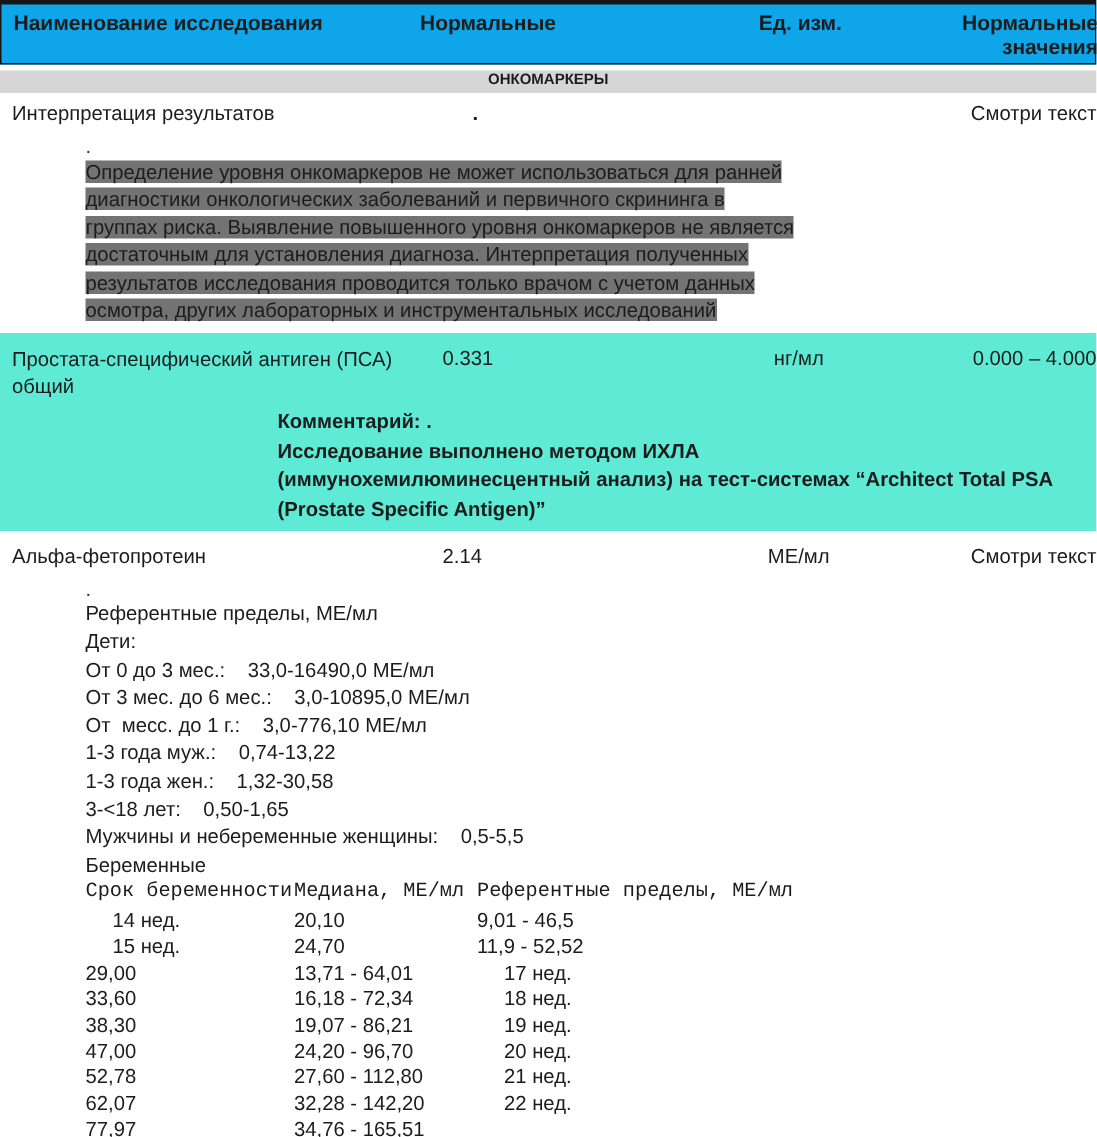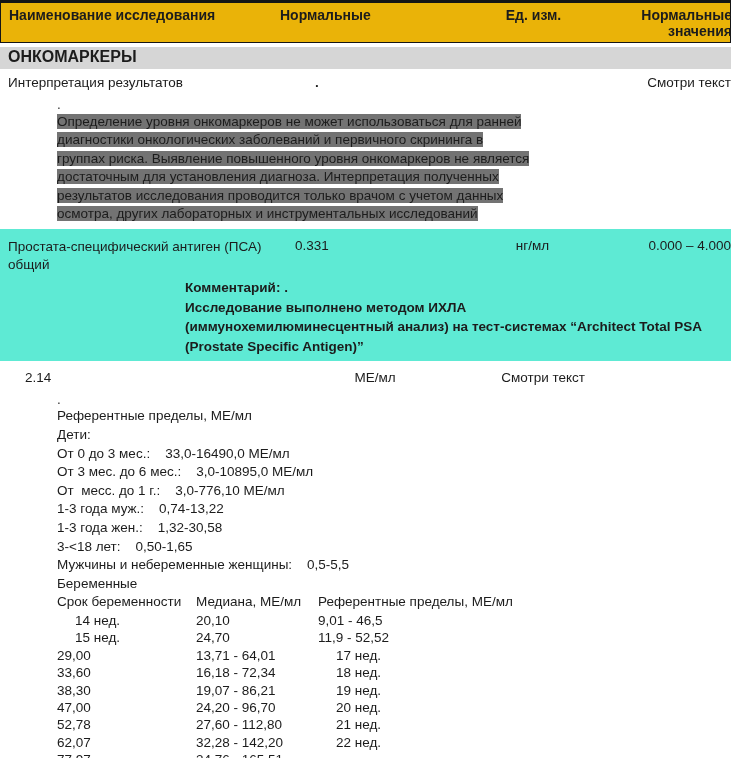--- a/index.html
+++ b/index.html
@@ -9,38 +9,39 @@
     font-family:"Liberation Sans", sans-serif;
     font-size:13.5px; color:#1c1c1c;
   }
   .grid-row {
     display:grid;
     grid-template-columns:270px 210px 105px 146px;
     align-items:start;
   }
   
   .lab-header {
-    background:#eab308;
+    background:#0ea5e9;
     border:1px solid #151515;
     border-top:3px solid #151515;
     min-height:42px;
     padding:4px 0 3px;
     font-weight:bold; font-size:14px; line-height:16px;
   }
   .cell-name   { padding-left:8px; }
   .cell-result { padding-left:25px; }
   .cell-units  { text-align:center; }
   .cell-normal { text-align:right; }
   .lab-header .cell-result { padding-left:9px; }
   
   .section-band {
     margin-top:4px;
     background:#d6d6d6;
-    font-weight:bold; font-size:16px;
+    font-weight:bold; font-size:10px;
     padding:1px 8px 3px;
+    text-align:center;
   }
   
   .interp-row { margin-top:6px; }
   .interp-row .cell-result { padding-left:45px; font-weight:bold; }
   .dot-line { margin-left:57px; height:12px; line-height:12px; color:#333; }
   .paragraph-dot { margin-top:9px; }
   .interp-paragraph {
     margin:2px 0 0 57px;
     width:474px; line-height:18.4px;
   }
@@ -57,21 +58,21 @@
     width:537px;
     font-weight:bold;
     line-height:19.5px;
   }
   
   .afp-row { margin-top:9px; }
   .ref-dot { margin-top:9px; height:11px; }
   .ref-block { margin:2px 0 0 57px; }
   .ref-line { line-height:18.6px; white-space:pre-wrap; }
   .preg-table { display:grid; grid-template-columns:139px 122px auto; }
-  .preg-header { line-height:18.6px; }
+  .preg-header { line-height:18.6px;font-family:Liberation Mono, monospace; }
   .preg-cell { line-height:17.4px; white-space:pre-wrap; }
   .preg-week { padding-left:18px; }
 </style>
 </head>
 <body>
 
 <div class="grid-row lab-header">
   <div class="cell-name">Наименование исследования</div>
   <div class="cell-result">Нормальные</div>
   <div class="cell-units">Ед. изм.</div>
@@ -98,20 +99,21 @@
     <div class="cell-normal">0.000 – 4.000</div>
   </div>
   <div class="psa-comment">
     <div>Комментарий: .</div>
     <div>Исследование выполнено методом ИХЛА</div>
     <div>(иммунохемилюминесцентный анализ) на тест-системах “Architect Total PSA (Prostate Specific Antigen)”</div>
   </div>
 </div>
 
 <div class="grid-row afp-row">
+  <div class="cell-name">Альфа-фетопротеин</div>
   <div class="cell-result">2.14</div>
   <div class="cell-units">МЕ/мл</div>
   <div class="cell-normal">Смотри текст</div>
 </div>
 
 <div class="dot-line ref-dot">.</div>
 <div class="ref-block">
   <div class="ref-line">Референтные пределы, МЕ/мл</div>
   <div class="ref-line">Дети:</div>
   <div class="ref-line">От 0 до 3 мес.:    33,0-16490,0 МЕ/мл</div>

